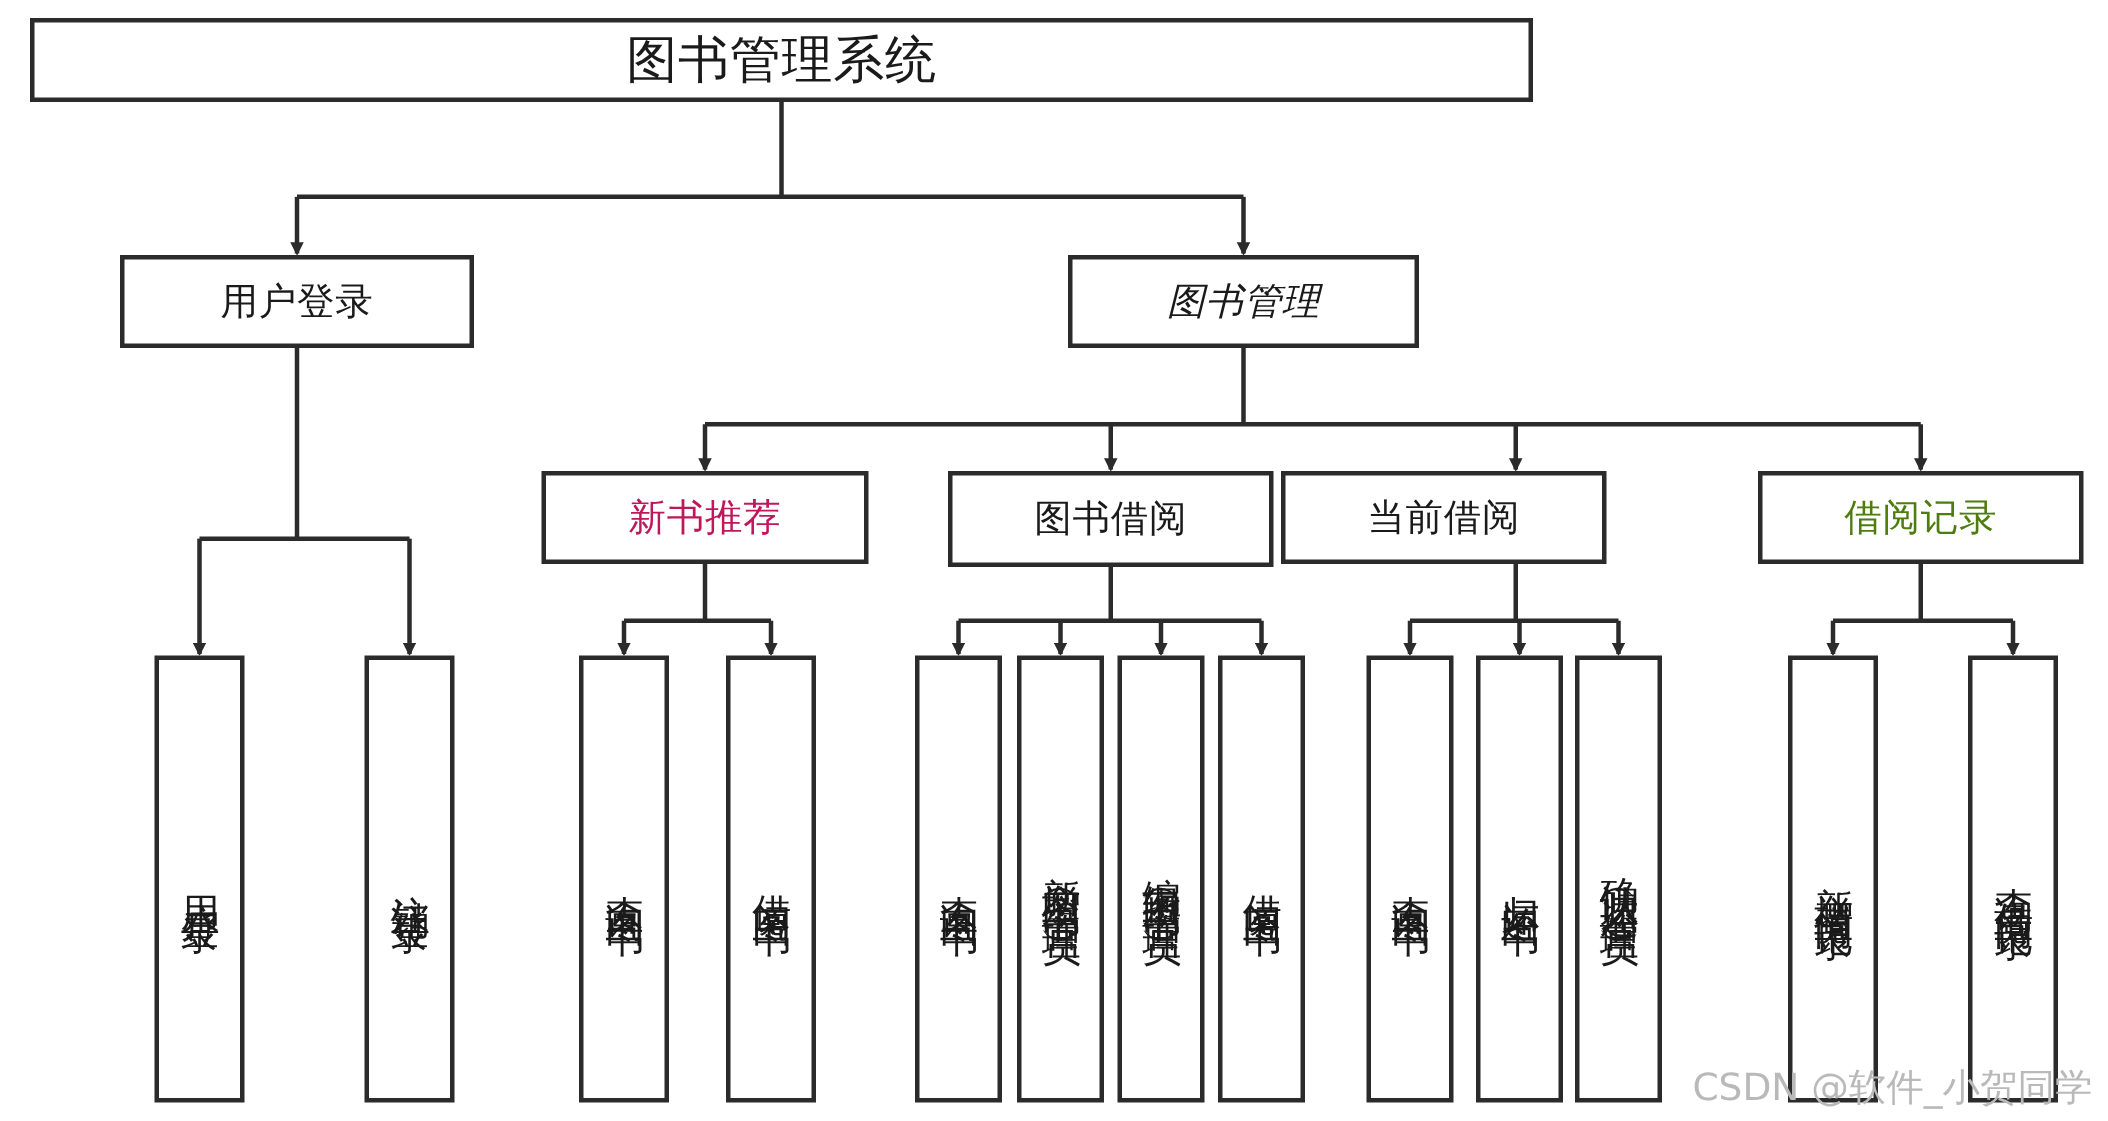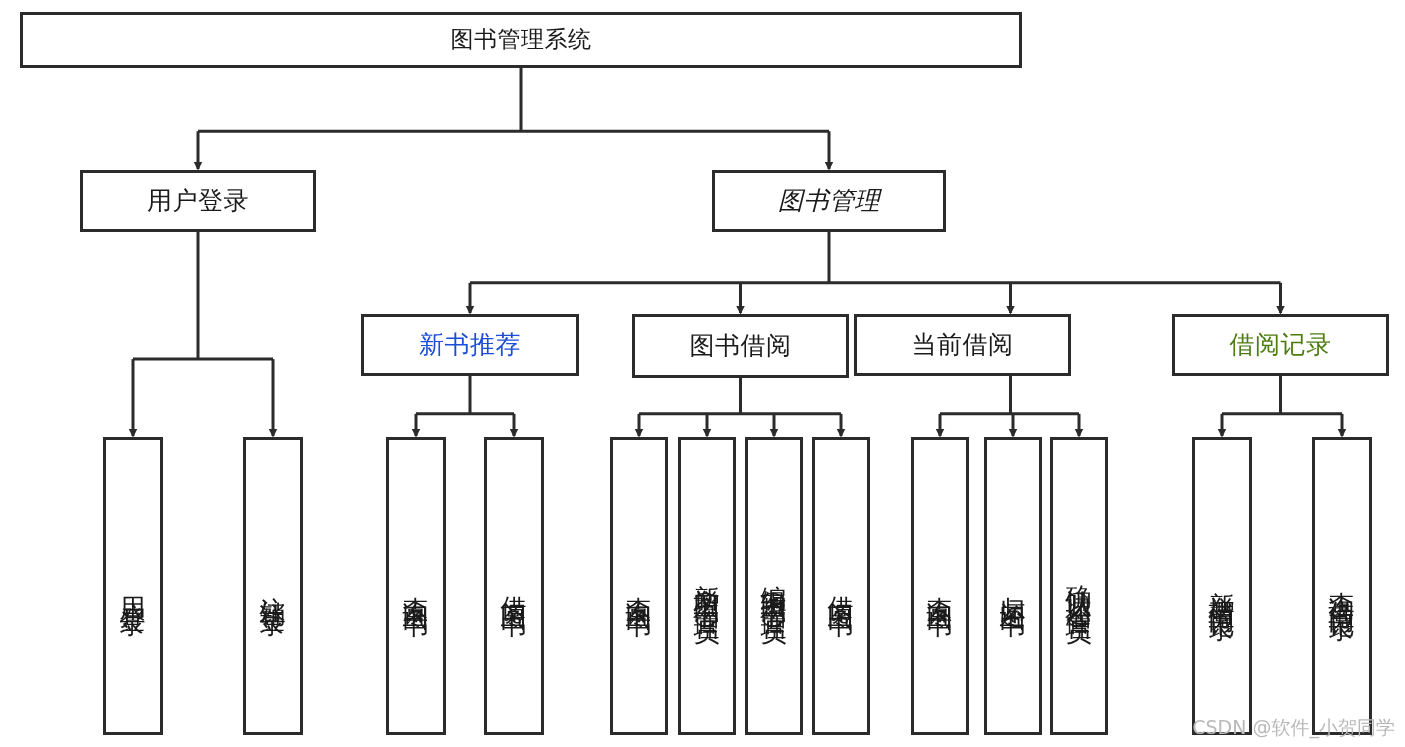--- a/index.html
+++ b/index.html
@@ -34,40 +34,40 @@
     color:#1a1a1a;
     line-height:1.18;
     text-align:center;
     white-space:nowrap;
   }
   
   .node.horiz .lbl{
     font-size:25px;
     letter-spacing:0.5px;
   }
-  .node.root .lbl{font-size:23px;}
+  .node.root .lbl{font-size:34px;}
   
   .node.vert{
     align-items:center;
     justify-content:center;
   }
   .node.vert .lbl{
     writing-mode:vertical-rl;
     text-orientation:upright;
     font-size:26px;
     letter-spacing:5px;
     line-height:1;
     white-space:nowrap;
     max-height:278px;
   }
   .watermark{
     position:absolute;
     right:10px;
     bottom:6px;
-    font-size:19px;
+    font-size:25px;
     color:#b9b9b9;
     z-index:5;
     white-space:nowrap;
     font-family:"DejaVu Sans","Liberation Sans",sans-serif;
   }
 </style>
 </head>
 <body>
 
 <div id="canvas">
@@ -119,21 +119,21 @@
       <div class="node horiz root" style="left: 20px; top: 12px; width: 1002px; height: 56px; border-color: rgb(43, 43, 43); background: rgb(255, 255, 255);">
         <span class="lbl" style="color: rgb(26, 26, 26);">图书管理系统</span>
       </div>
       <div class="node horiz" style="left: 80px; top: 170px; width: 236px; height: 62px; border-color: rgb(43, 43, 43); background: rgb(255, 255, 255);">
         <span class="lbl" style="color: rgb(26, 26, 26);">用户登录</span>
       </div>
       <div class="node horiz" style="left: 712px; top: 170px; width: 234px; height: 62px; border-color: rgb(43, 43, 43); background: rgb(255, 255, 255);">
         <span class="lbl" style="color: rgb(26, 26, 26); font-style: italic;">图书管理</span>
       </div>
       <div class="node horiz" style="left: 361px; top: 314px; width: 218px; height: 62px; border-color: rgb(43, 43, 43); background: rgb(255, 255, 255);">
-        <span class="lbl" style="color: #1d4ed8;">新书推荐</span>
+        <span class="lbl" style="color: #be185d;">新书推荐</span>
       </div>
       <div class="node horiz" style="left: 632px; top: 314px; width: 217px; height: 64px; border-color: rgb(43, 43, 43); background: rgb(255, 255, 255);">
         <span class="lbl" style="color: rgb(26, 26, 26);">图书借阅</span>
       </div>
       <div class="node horiz" style="left: 854px; top: 314px; width: 217px; height: 62px; border-color: rgb(43, 43, 43); background: rgb(255, 255, 255);">
         <span class="lbl" style="color: rgb(26, 26, 26);">当前借阅</span>
       </div>
       <div class="node horiz" style="left: 1172px; top: 314px; width: 217px; height: 62px; border-color: rgb(43, 43, 43); background: rgb(255, 255, 255);">
         <span class="lbl" style="color: #4d7c0f;">借阅记录</span>
       </div>

